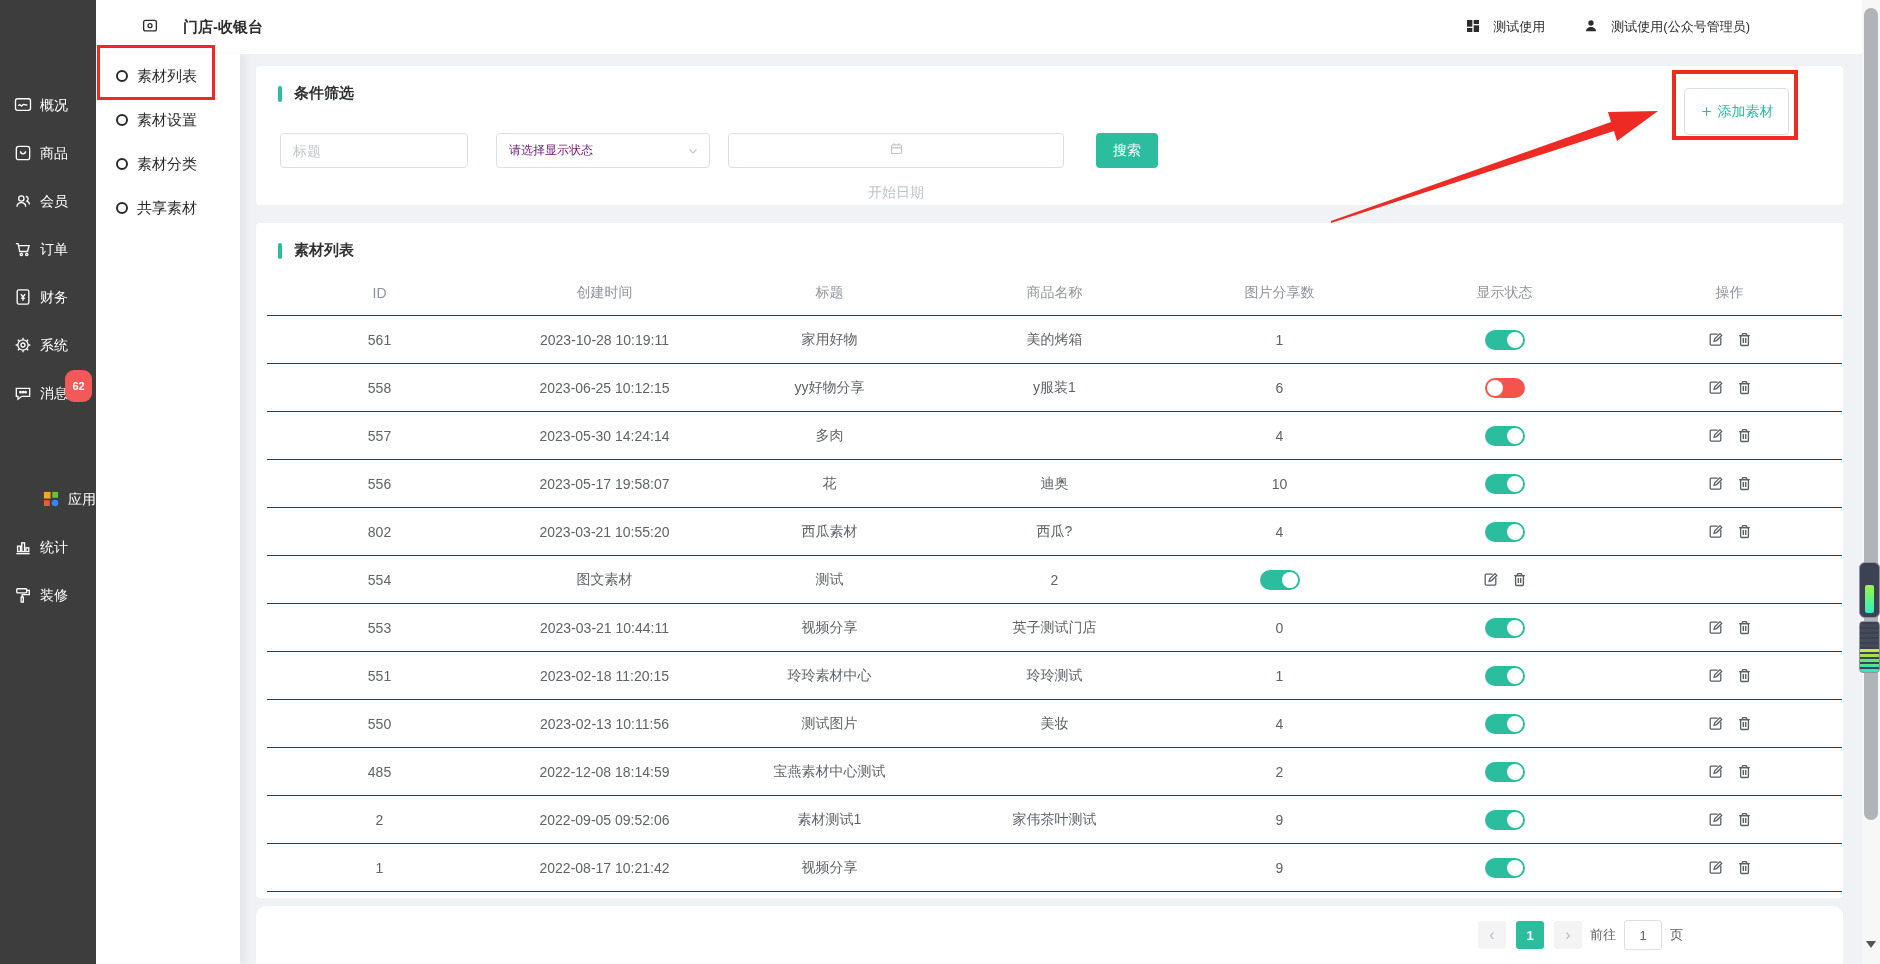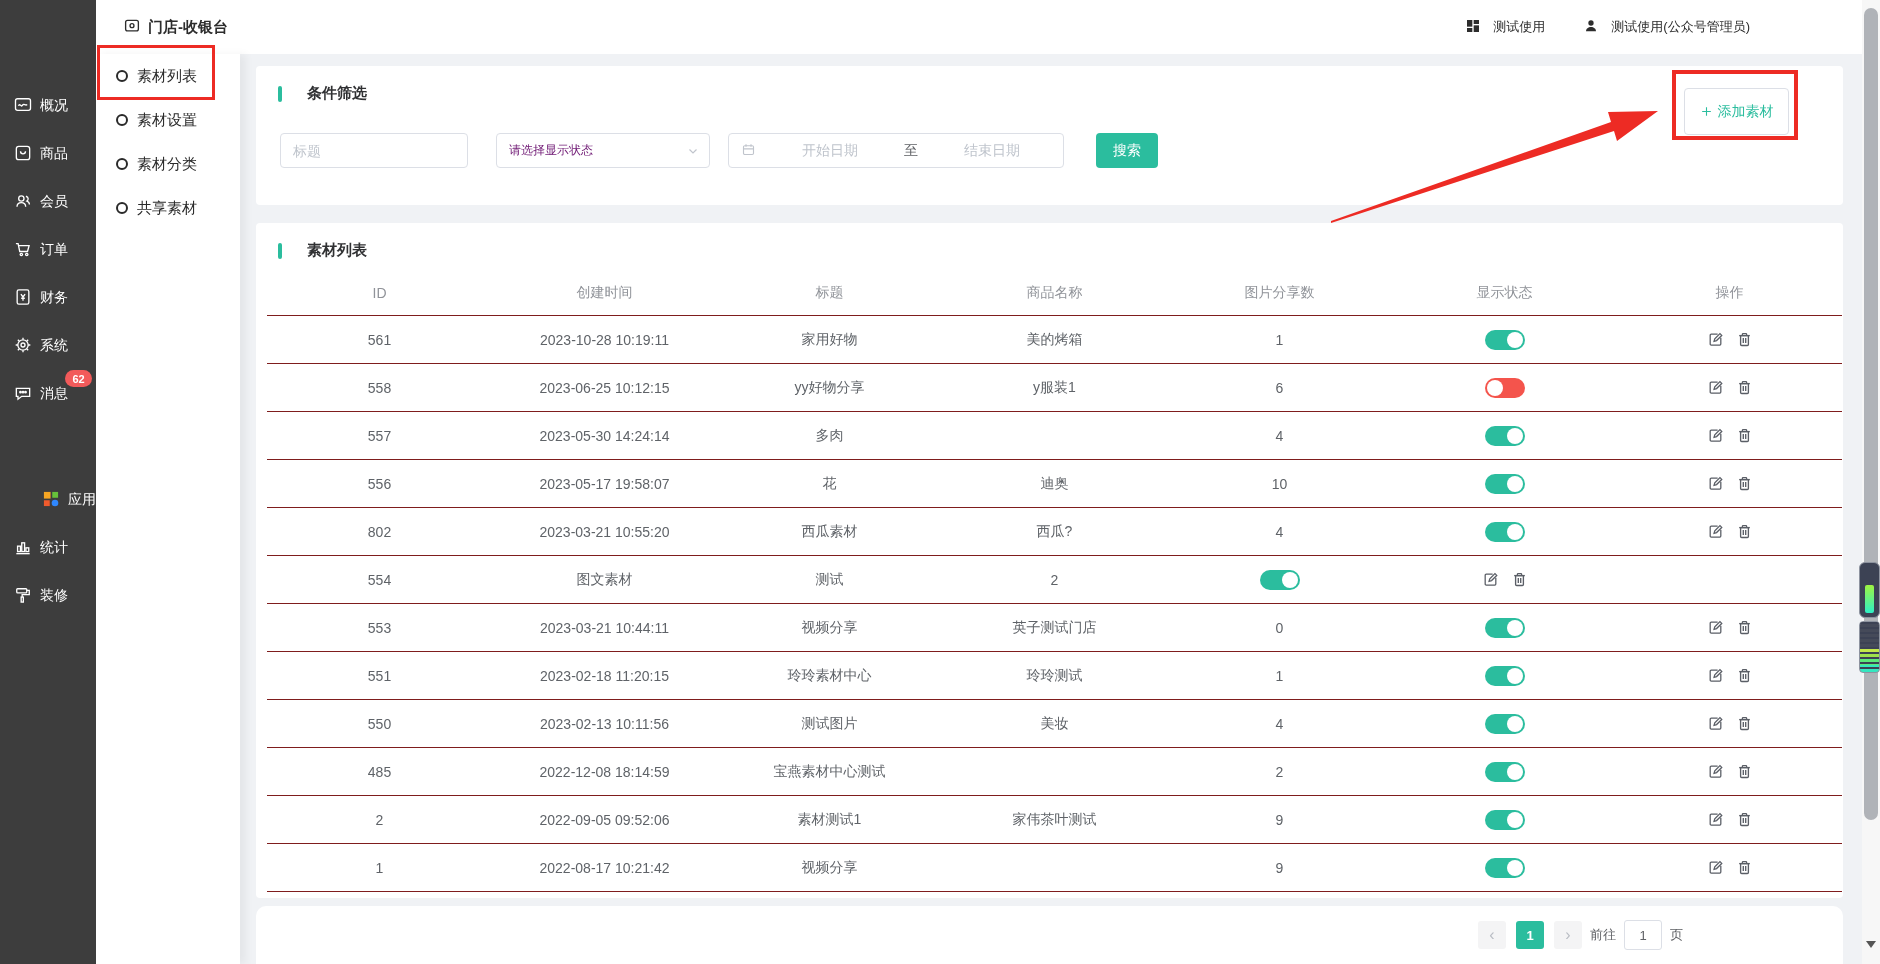--- a/index.html
+++ b/index.html
@@ -9,59 +9,59 @@
 
   
   .sidebar { position:absolute; left:0; top:0; width:96px; height:964px; background:#3d3d3d; z-index:5; }
   .side-items { padding-top:82px; }
   .side-item { position:relative; height:48px; display:flex; align-items:center; gap:7px;
     padding-left:13px; color:#ffffff; font-size:14px; cursor:pointer; }
   .side-item.gap { margin-top:58px;justify-content:flex-end; }
   .side-item svg { flex:0 0 auto; }
   .side-badge { position:absolute; right:4px; top:0px; min-width:27px; height:17px; background:#f25a5a;
     color:#fff; font-size:11px; font-weight:bold; border-radius:9px; display:flex; align-items:center;
-    justify-content:center; padding:8px 5px;margin-left:20px; }
+    justify-content:center; padding:16px 5px;margin-left:20px; }
 
   
   .topbar { position:absolute; left:96px; top:0; width:1784px; height:54px; background:#fff; z-index:3; }
-  .tb-title { position:absolute; left:27px; top:0; height:54px; display:flex; align-items:center; gap:7px;
+  .tb-title { position:absolute; left:45px; top:0; height:54px; display:flex; align-items:center; gap:24px;
     font-size:15px; font-weight:bold; color:#2d2d2d; }
   .tb-right { position:absolute; right:130px; top:0; height:54px; display:flex; align-items:center; gap:38px; }
   .tb-chip { display:flex; align-items:center; gap:12px; font-size:13px; color:#2d2d2d; cursor:pointer; }
 
   
   .submenu { position:absolute; left:96px; top:54px; width:144px; height:910px; background:#fff;
     box-shadow:6px 0 8px rgba(0,0,0,.05); z-index:4; }
   .sub-item { height:44px; display:flex; align-items:center; gap:9px; padding-left:20px;
     font-size:15px; color:#2a2a2a; cursor:pointer; }
   .sub-dot { width:12px; height:12px; border:2px solid #2a2a2a; border-radius:50%; flex:0 0 auto; }
 
   
   .card { position:absolute; background:#fff; border-radius:4px; }
   .filter-card { left:256px; top:66px; width:1587px; height:139px; }
   .list-card   { left:256px; top:223px; width:1587px; height:675px; overflow:hidden; }
   .pager-card  { left:256px; top:906px; width:1587px; height:70px; border-radius:10px; }
 
-  .sec-head { position:absolute; left:22px; top:18px; display:flex; align-items:center; gap:25px; }
+  .sec-head { position:absolute; left:22px; top:18px; display:flex; align-items:center; gap:12px; }
   .sec-bar { width:4px; height:16px; background:#2bbd9e; border-radius:2px; }
   .sec-title { font-size:15px; font-weight:bold; color:#303133; }
 
   
   .f-row { position:absolute; left:24px; top:67px; height:35px; display:flex; align-items:center; }
   .f-input { height:35px; border:1px solid #dcdfe6; border-radius:4px; font-size:14px; color:#606266;
     padding:0 12px; outline:none; background:#fff; }
   .f-input::placeholder { color:#bfc4cc; }
   .w-title { width:188px; }
   .f-select { position:relative; margin-left:28px; width:214px; height:35px; border:1px solid #dcdfe6;
     border-radius:4px; display:flex; align-items:center; padding:0 12px; color:#701a75; font-size:12px;
     cursor:pointer; background:#fff; }
   .f-select .chev { position:absolute; right:10px; top:11px; }
   .f-date { margin-left:18px; width:336px; height:35px; border:1px solid #dcdfe6; border-radius:4px;
-    display:flex; align-items:center; padding:7px 12px; gap:15px; font-size:14px; color:#bfc4cc;
-    background:#fff; cursor:pointer; }
+    display:flex; align-items:center; padding:7px 12px; gap:25px; font-size:14px; color:#bfc4cc;
+    background:#fff; cursor:pointer;flex-direction:column; }
   .f-date .dsep { color:#606266; flex:0 0 auto; }
   .f-date .dph { flex:1; text-align:center; }
   .search-btn { margin-left:32px; width:62px; height:35px; background:#2bbd9e; color:#fff; font-size:14px;
     border:none; border-radius:4px; cursor:pointer; }
   .add-btn { position:absolute; right:54px; top:22px; width:105px; height:47px; background:#fff;
     border:1px solid #dcdfe6; border-radius:4px; color:#2bbd9e; font-size:14px; display:flex;
     align-items:center; justify-content:center; gap:5px; cursor:pointer; }
 
   
   .tbl { position:absolute; left:11px; top:47px; width:1575px; }

